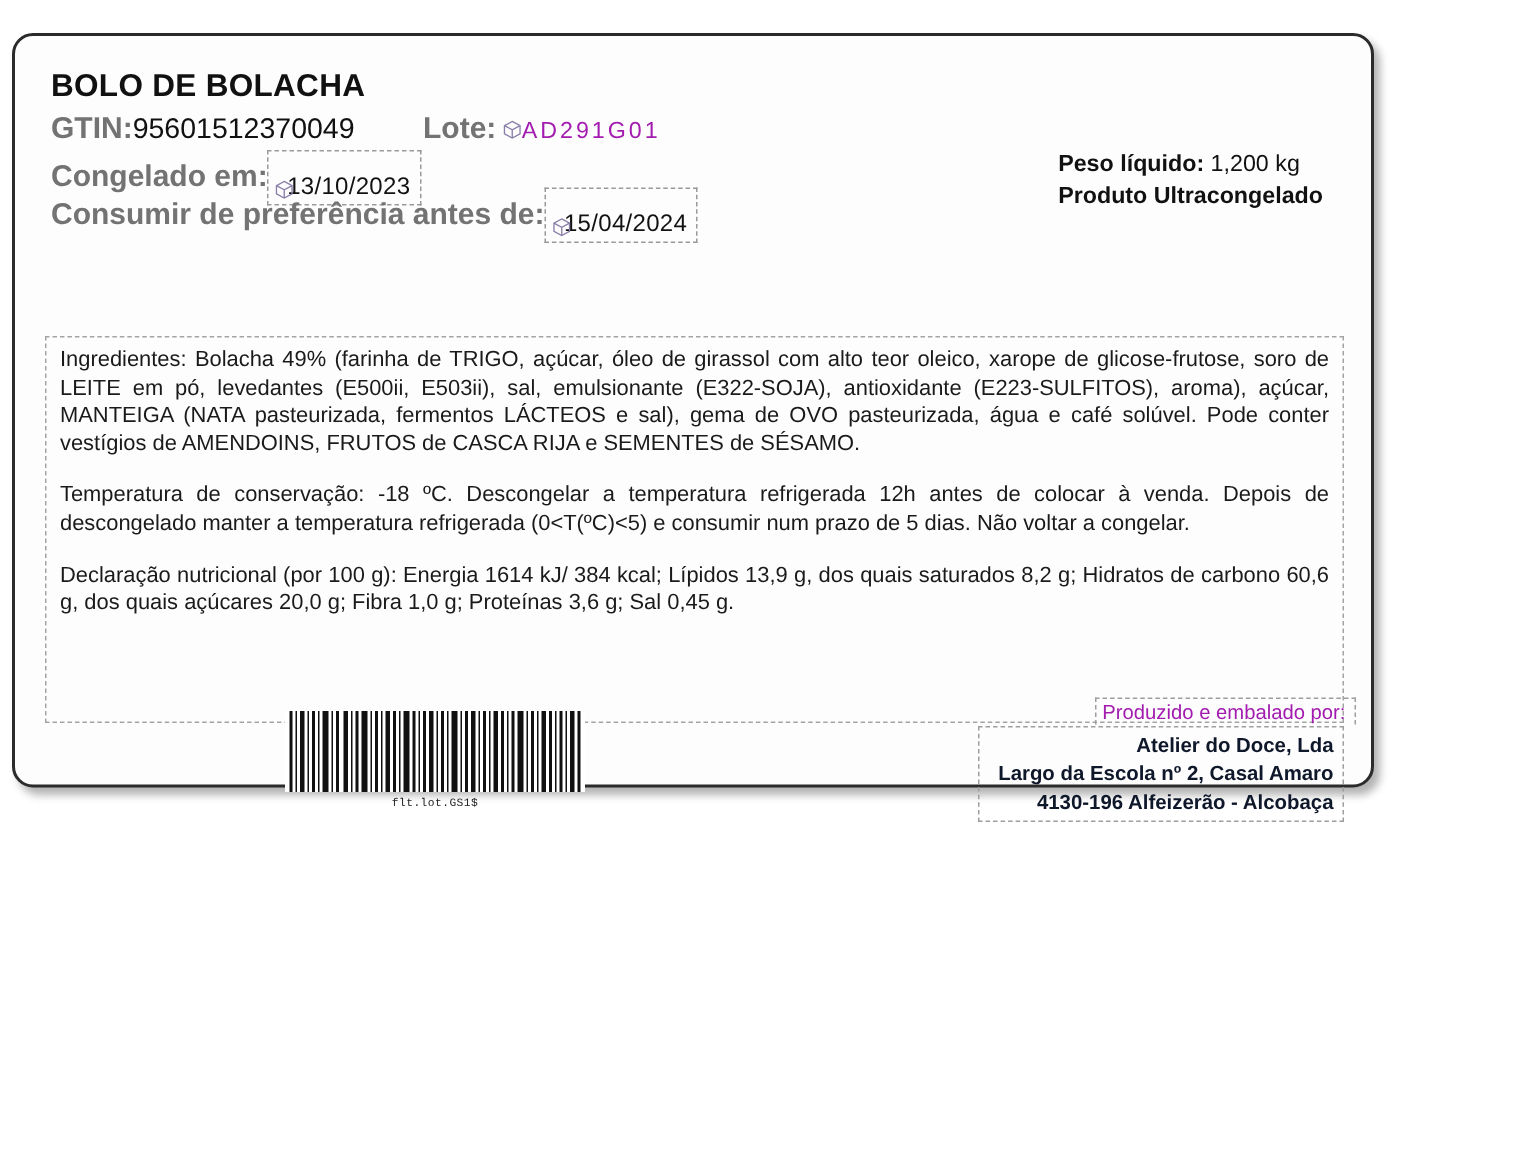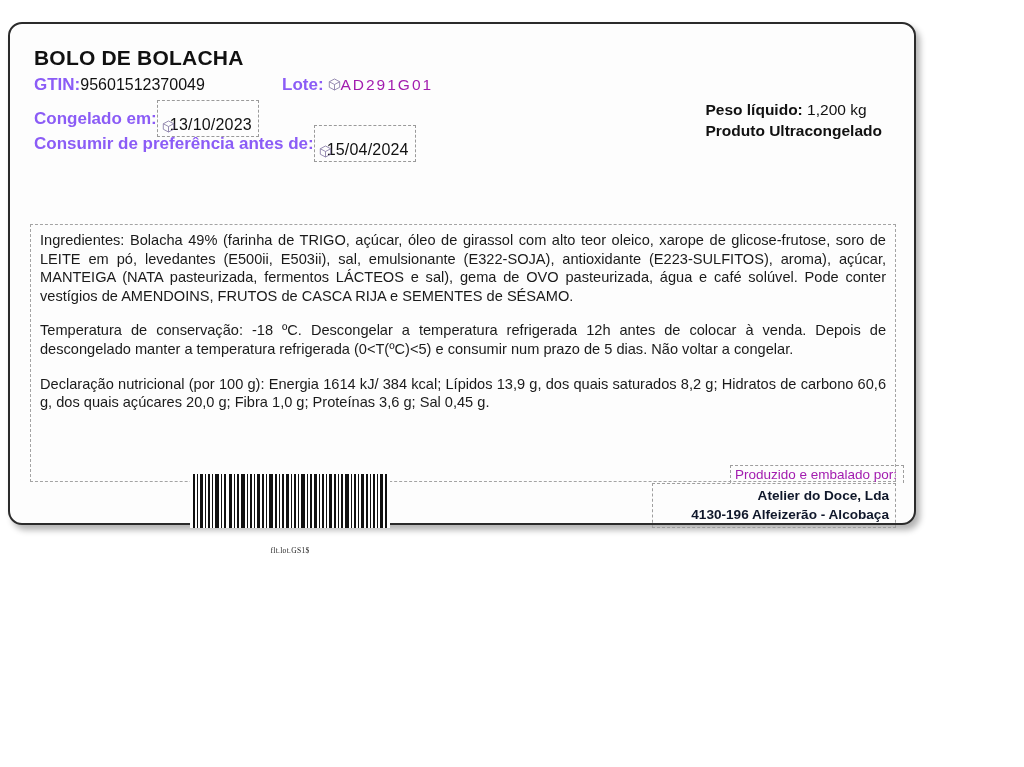--- a/index.html
+++ b/index.html
@@ -28,22 +28,22 @@
     font-weight: bold;
     letter-spacing: 0.2px;
     color: #111;
     margin: 6px 0 3px 6px;
   }
   .hdr-grid {
     position: relative;
     margin: 0 0 0 6px;
     height: 78px;
   }
-  .bold-lbl { font-weight: bold; font-size: 17px; color: #8b5cf6; }
-  .val-txt  { font-weight: normal; font-size: 16px; color: #111; }
+  .bold-lbl { font-weight: bold; font-size: 20px; color: #737373; }
+  .val-txt  { font-weight: normal; font-size: 19px; color: #111; }
 
   .row-gtin { position: absolute; left: 0; top: 2px; white-space: nowrap; }
   .row-lote { position: absolute; left: 248px; top: 2px; white-space: nowrap; }
   .lote-code { font-size: 15.5px; letter-spacing: 2.0px; color: #a21caf; }
 
   .row-cong { position: absolute; left: 0; top: 27px; white-space: nowrap; display:flex; align-items:center; }
   .row-cons { position: absolute; left: 0; top: 52px; white-space: nowrap; display:flex; align-items:center; }
 
   .dashbox {
     border: 1px dashed #9a9a9a;
@@ -88,22 +88,22 @@
     position: absolute;
     left: 180px; top: 450px;
     width: 200px;
     text-align: center;
   }
   .barcode { height: 54px; width: 200px; display: block; }
   .barcode-caption {
     font-size: 7.5px;
     color: #222;
     letter-spacing: 0.3px;
-    margin-top: 18px;
-    font-family: Liberation Serif, serif;
+    margin-top: 4px;
+    font-family: Liberation Mono, monospace;
   }
 
   .producer {
     position: absolute;
     right: 18px; top: 441px;
     width: 244px;
     text-align: right;
   }
   .prod-head {
     border: 1px dashed #9e9e9e;
@@ -252,18 +252,19 @@
           <rect x="195" y="0" width="2" height="54"></rect>
         </g>
       </svg>
       <div class="barcode-caption">flt.lot.GS1$</div>
     </div>
 
     <div class="producer">
       <div class="prod-head">Produzido e embalado por:</div>
       <div class="prod-body">
         <div>Atelier do Doce, Lda</div>
+        <div>Largo da Escola nº 2, Casal Amaro</div>
         <div>4130-196 Alfeizerão - Alcobaça</div>
       </div>
     </div>
 
   </div>
 </div>
 
 </body></html>

